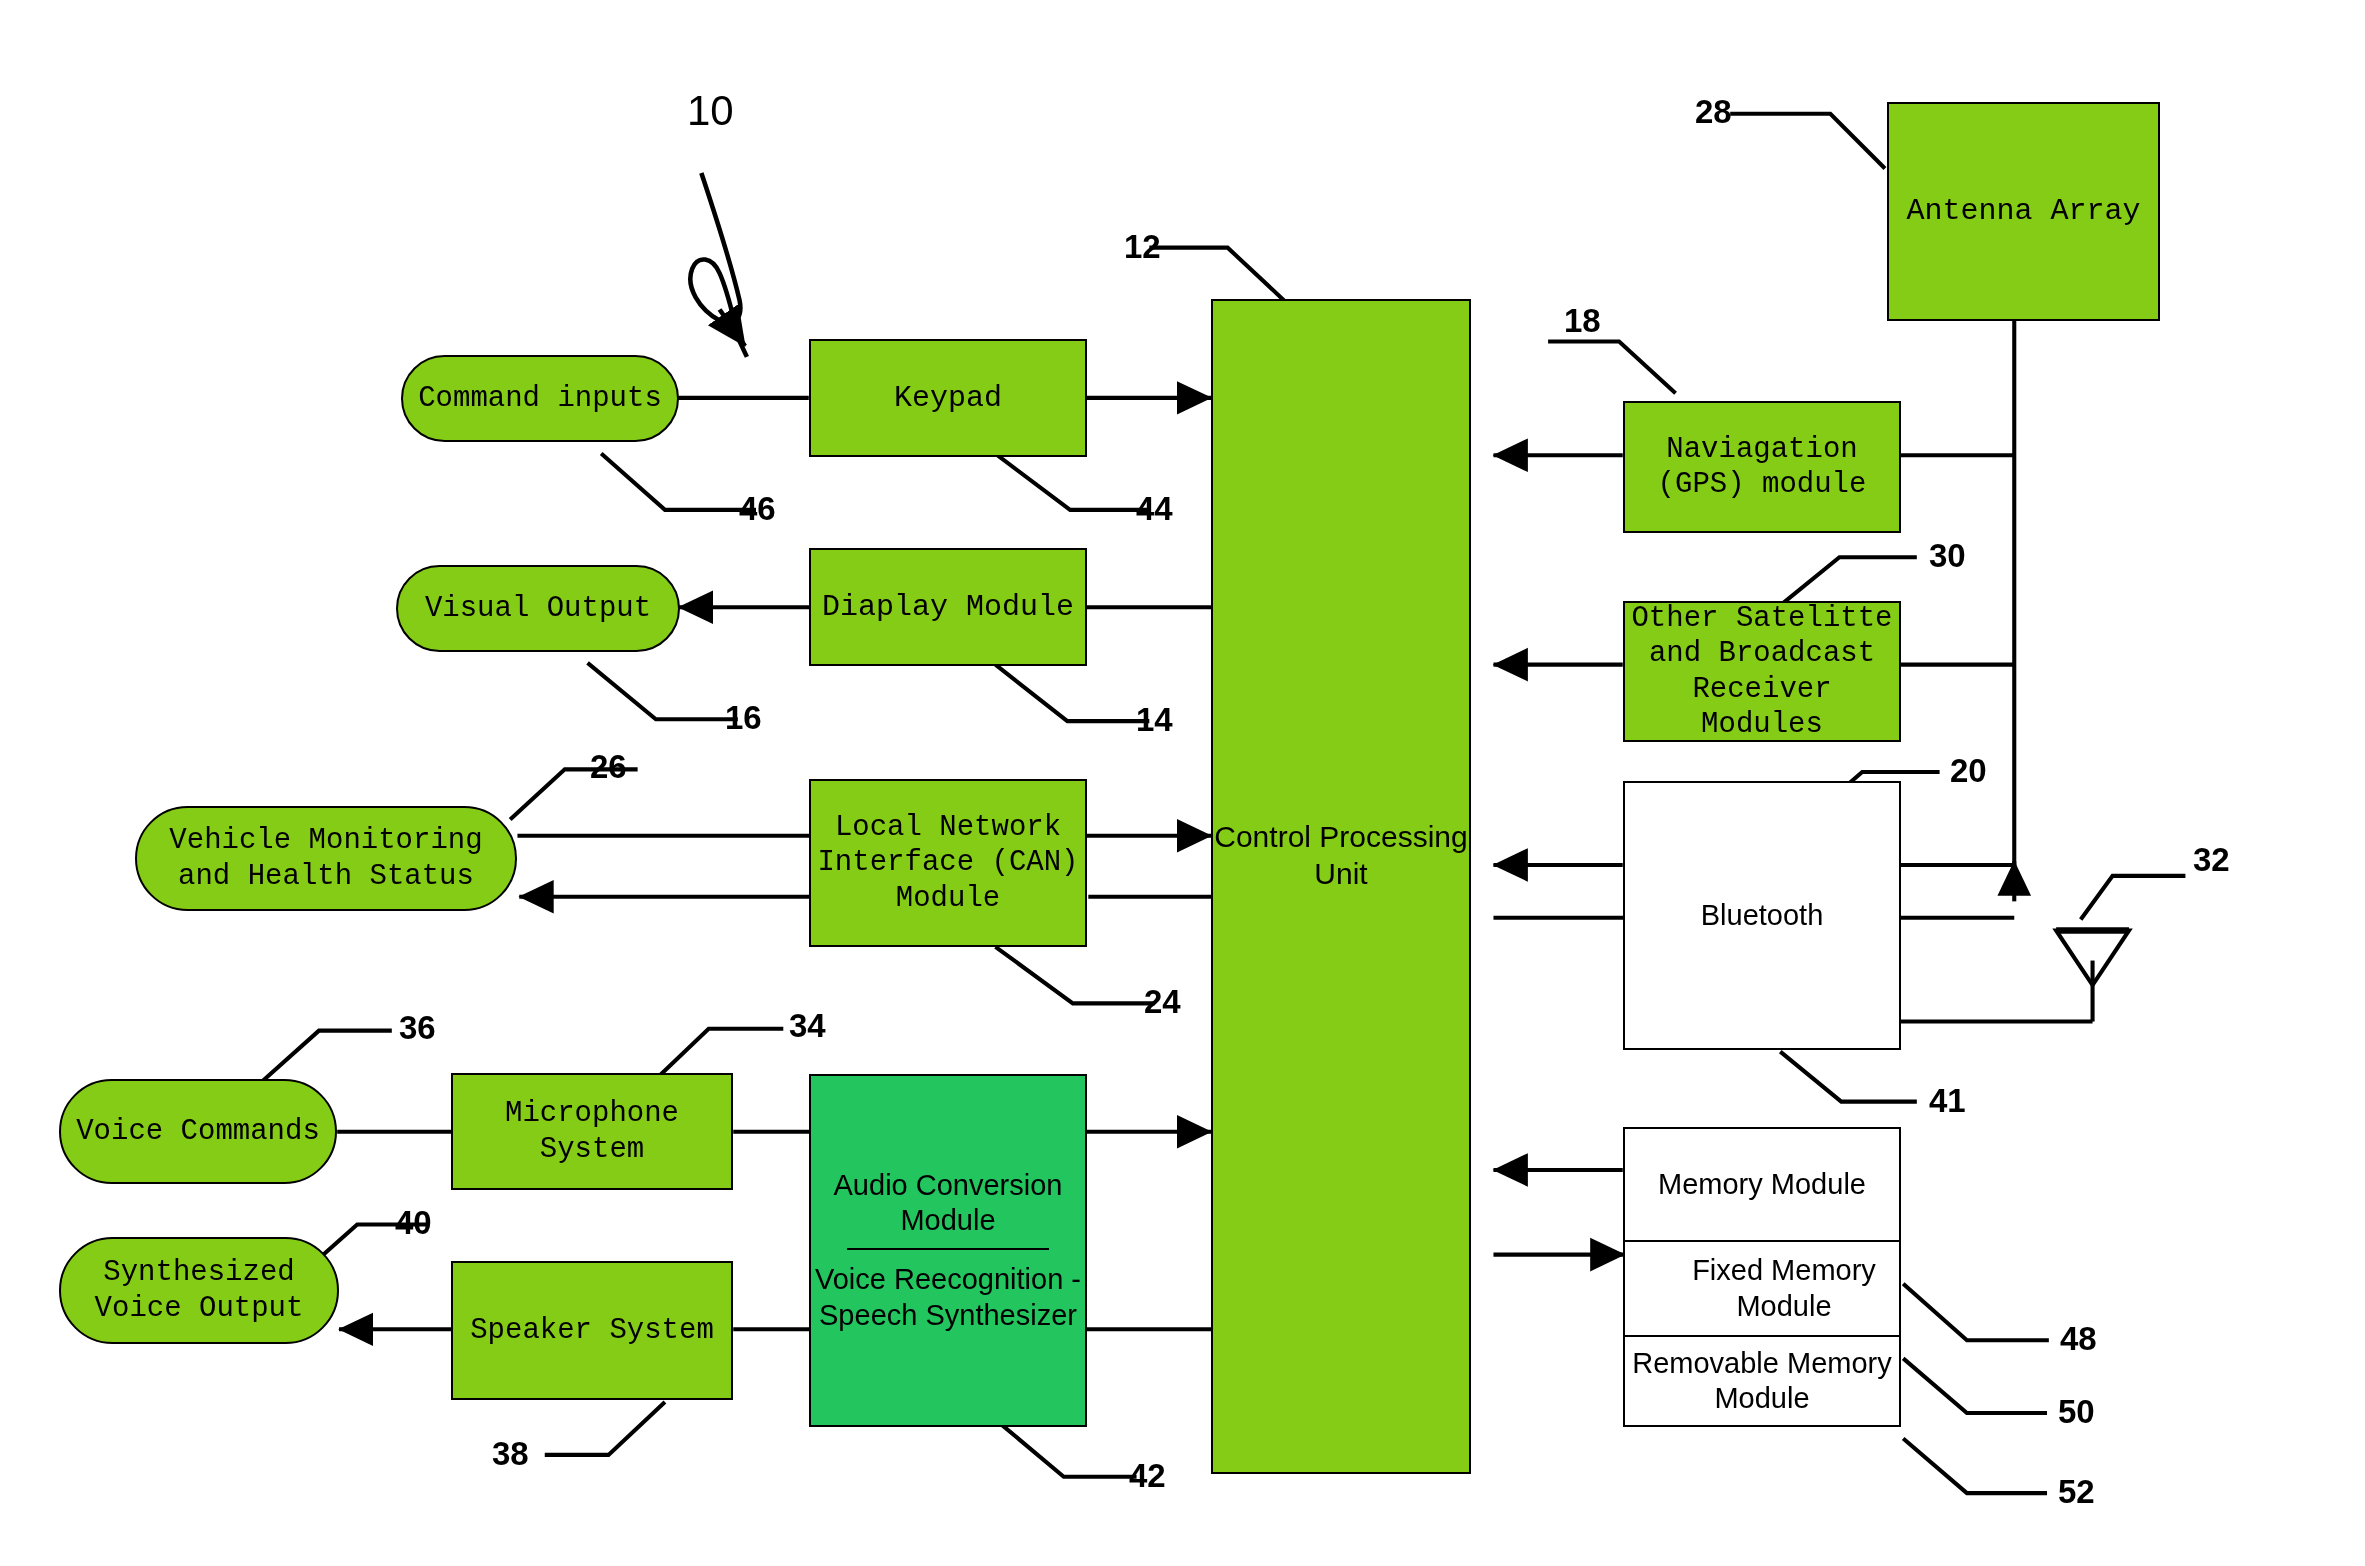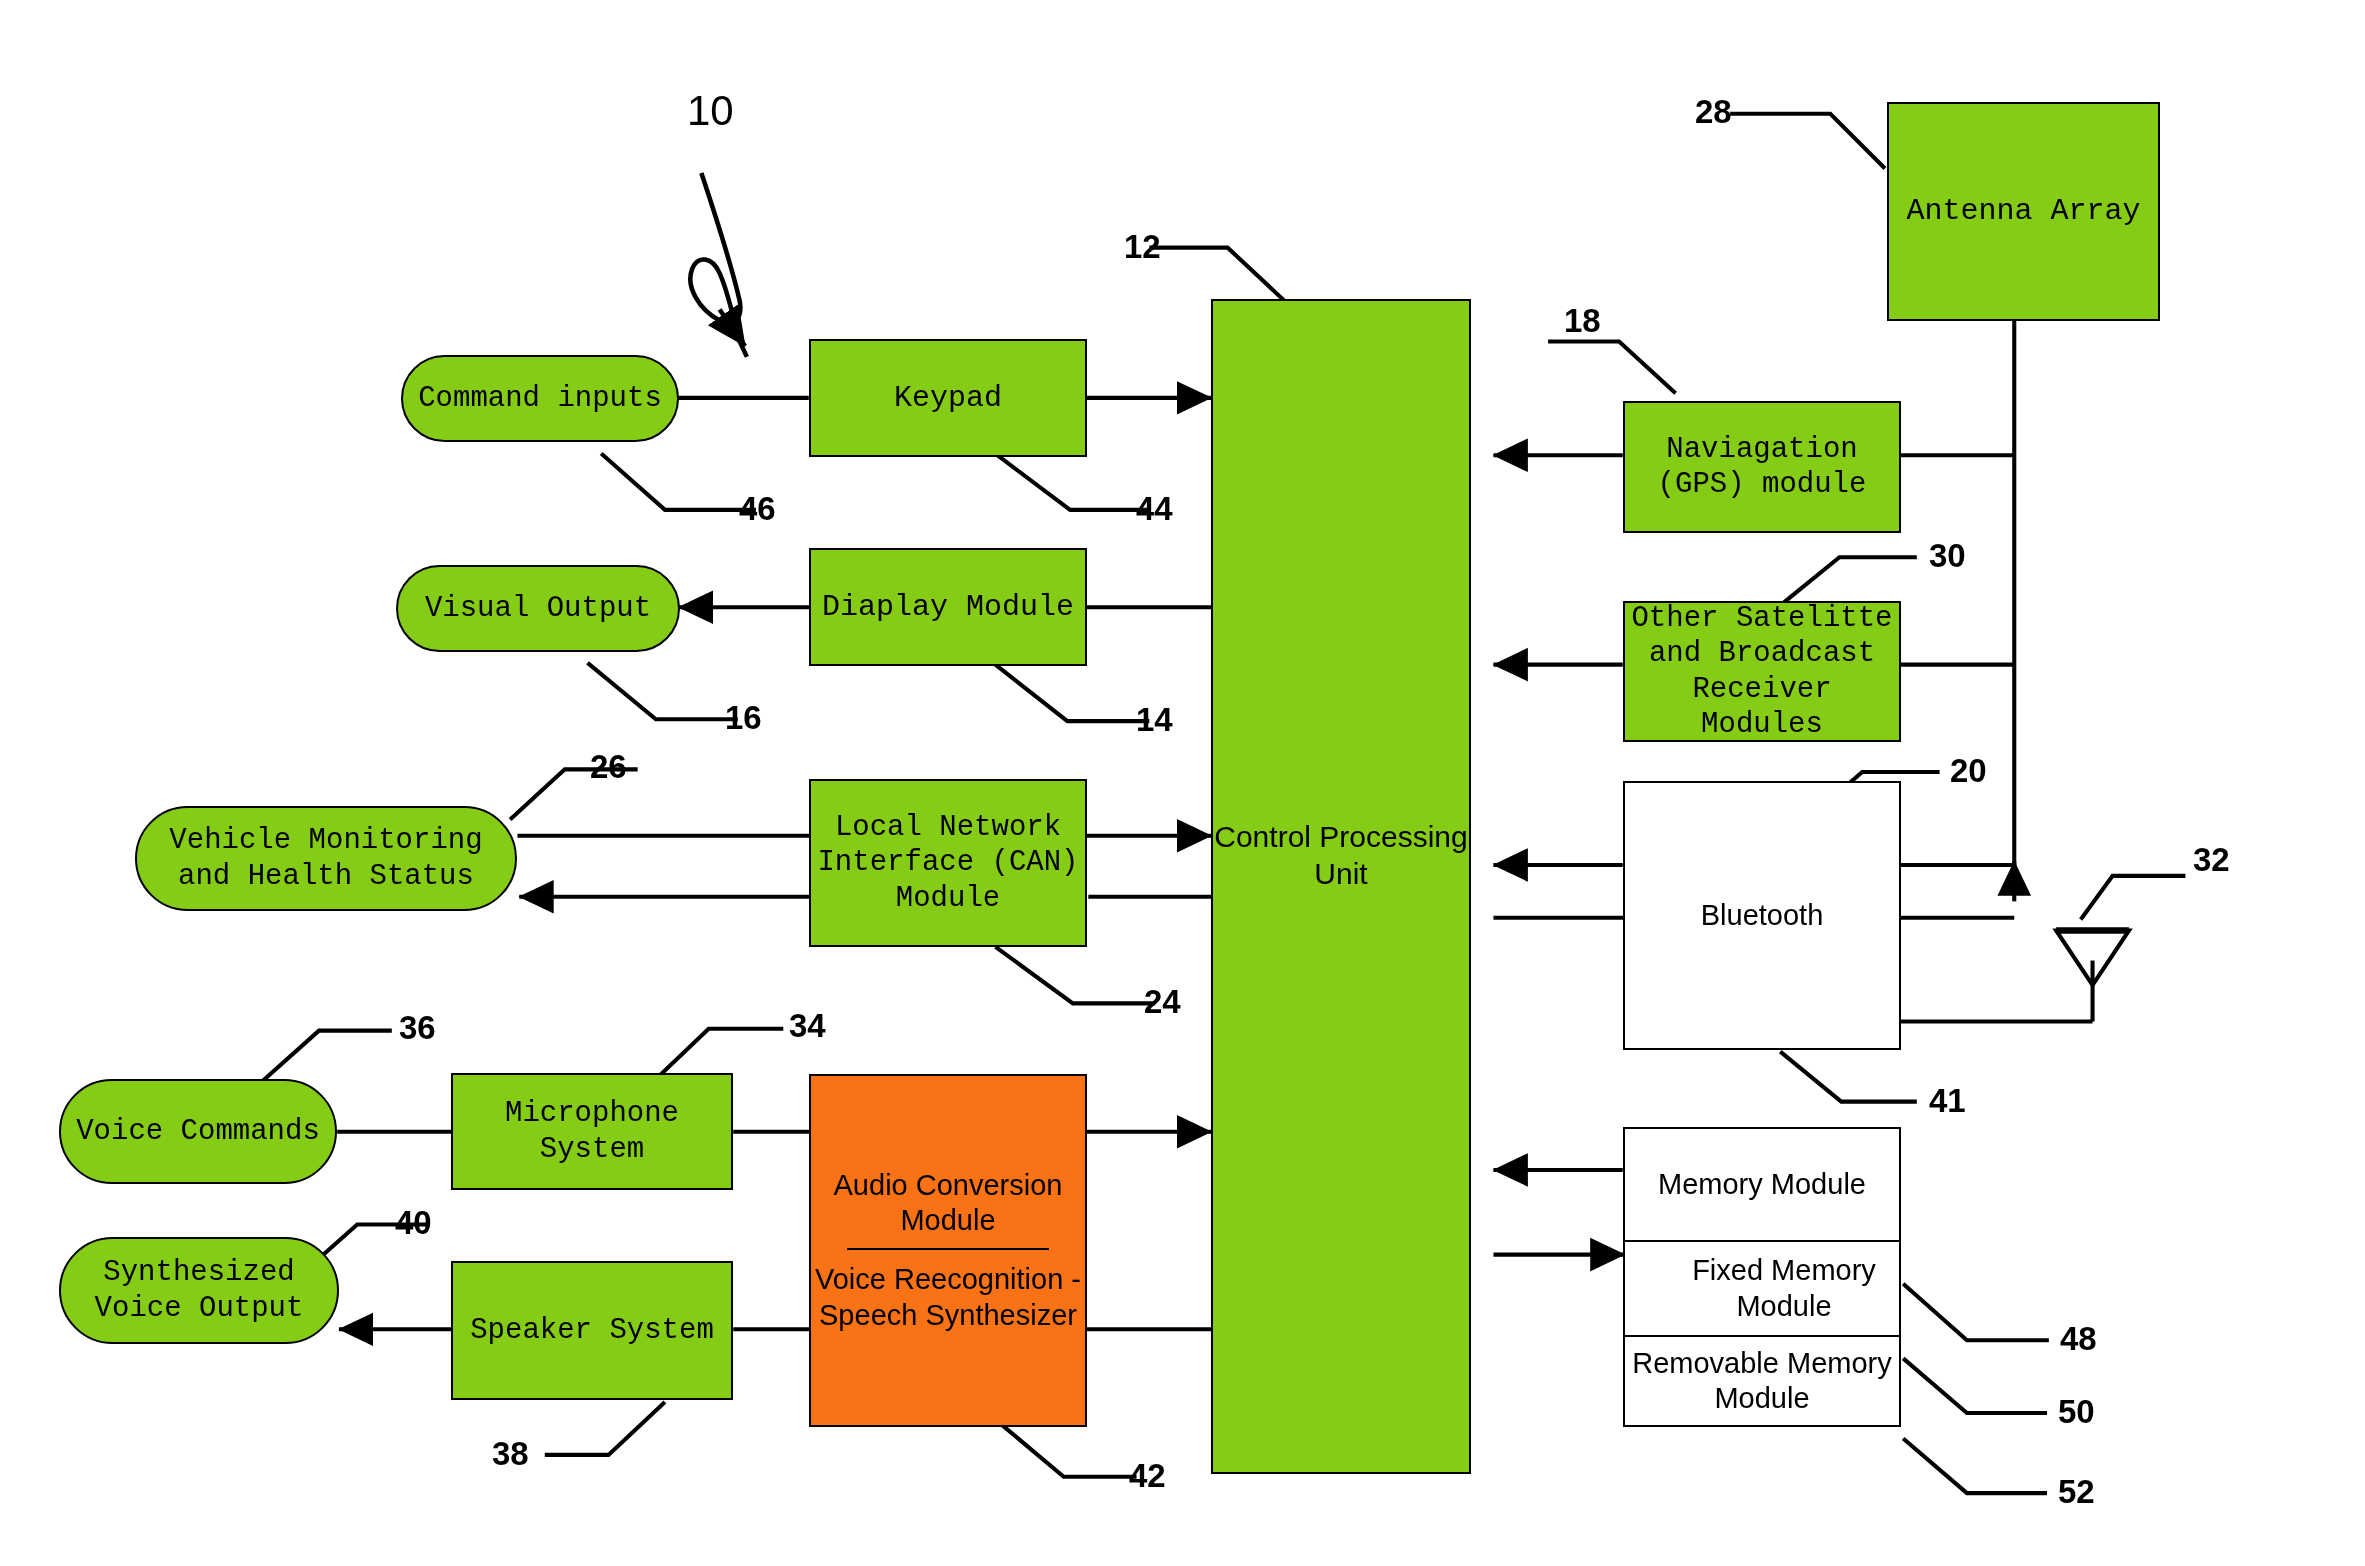--- a/index.html
+++ b/index.html
@@ -58,21 +58,21 @@
     justify-content: center;
     text-align: center;
     color: #000;
     line-height: 1.22;
   }
   .stack > .cell + .cell { border-top: 2.7px solid #000; }
   .split {
     position: absolute;
     box-sizing: border-box;
     border: 2.7px solid #000;
-    background: #f97316;
+    background: #22c55e;
     display: flex;
     flex-direction: column;
     align-items: center;
     justify-content: center;
     z-index: 5;
   }
   .split .half {
     text-align: center;
     color: #000;
     line-height: 1.22;

